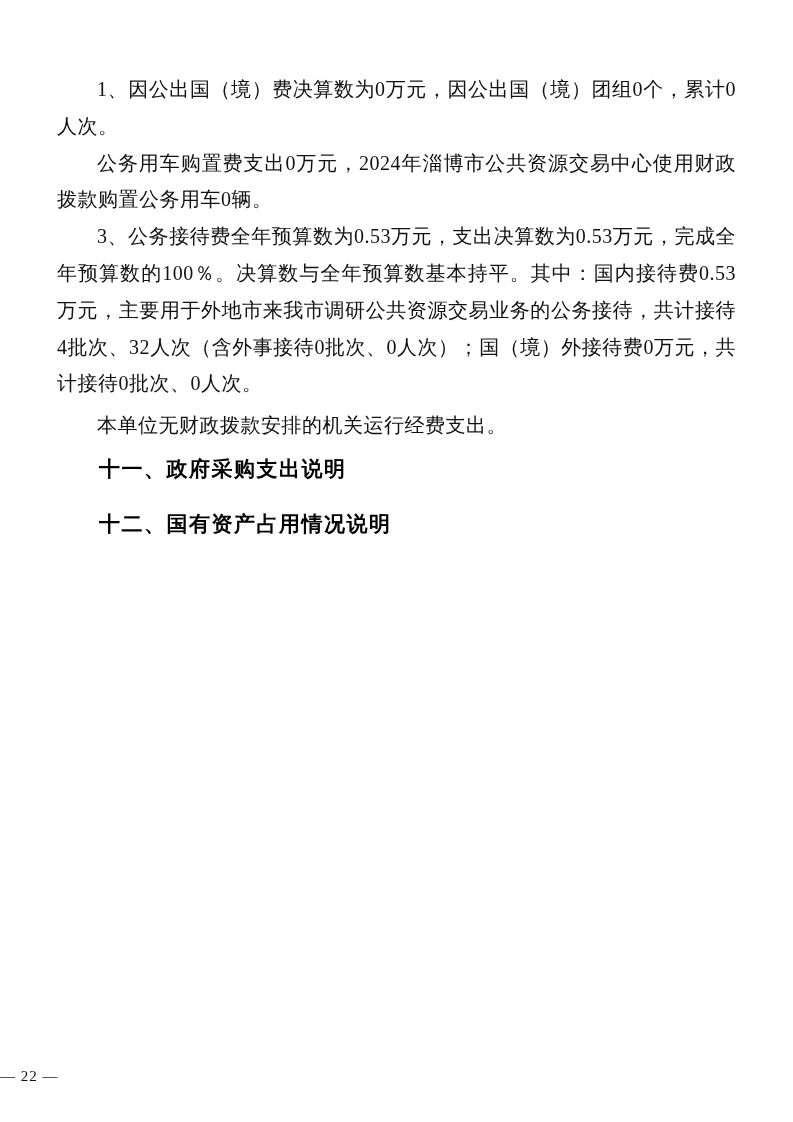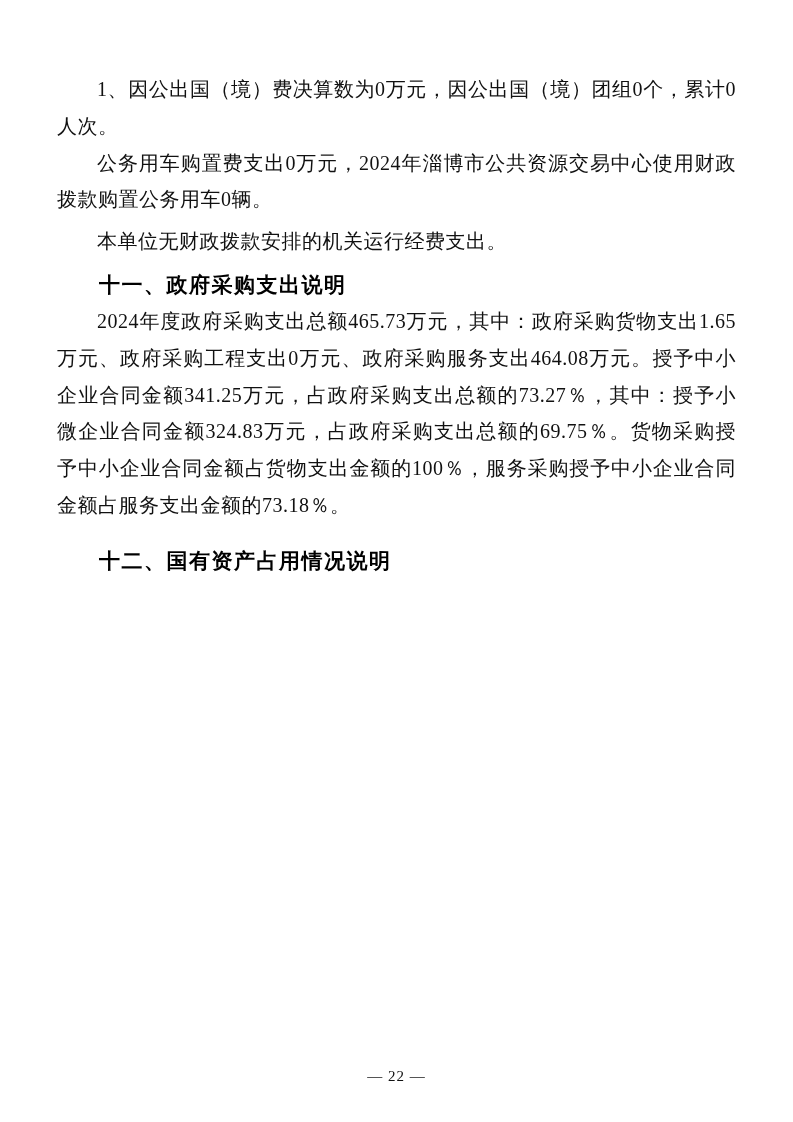--- a/index.html
+++ b/index.html
@@ -44,45 +44,45 @@
   h2.h10 { margin: 20px 0 0 0; }
   p.p10  { margin: 5px 0 0 0; }
   h2.h11 { margin: 6px 0 0 0; }
   p.p11  { margin: 0; }
   h2.h12 { margin: 18px 0 8px 0; }
   .page-number {
     position: absolute;
     left: 0;
     right: 0;
     top: 1068px;
-    text-align: center;
+    text-align: left;
     font-size: 15px;
     letter-spacing: 1px;
     color: #111111;
     font-family: "Liberation Serif", serif;
   }
 </style>
 </head>
 <body>
 
 <div class="page">
   <div class="content">
 
     <p class="body-para">1、因公出国（境）费决算数为0万元，因公出国（境）团组0个，累计0人次。</p>
 
 
     <p class="body-para">公务用车购置费支出0万元，2024年淄博市公共资源交易中心使用财政拨款购置公务用车0辆。</p>
 
 
+    <p class="body-para">3、公务接待费全年预算数为0.53万元，支出决算数为0.53万元，完成全年预算数的100％。决算数与全年预算数基本持平。其中：国内接待费0.53万元，主要用于外地市来我市调研公共资源交易业务的公务接待，共计接待4批次、32人次（含外事接待0批次、0人次）；国（境）外接待费0万元，共计接待0批次、0人次。</p>
 
 
     <p class="body-para p10">本单位无财政拨款安排的机关运行经费支出。</p>
 
     <h2 class="sec-heading h11">十一、政府采购支出说明</h2>
 
-    <p class="body-para p11">2024年度政府采购支出总额465.73万元，其中：政府采购货物支出1.65万元、政府采购工程支出0万元、政府采购服务支出464.08万元。授予中小企业合同金额341.25万元，占政府采购支出总额的73.27％，其中：授予小微企业合同金额324.83万元，占政府采购支出总额的69.75％。货物采购授予中小企业合同金额占货物支出金额的100％，服务采购授予中小企业合同金额占服务支出金额的73.18％。</p>
 
     <h2 class="sec-heading h12">十二、国有资产占用情况说明</h2>
 
   </div>
 
   <div class="page-number">— 22 —</div>
 </div>
 
 </body></html>

